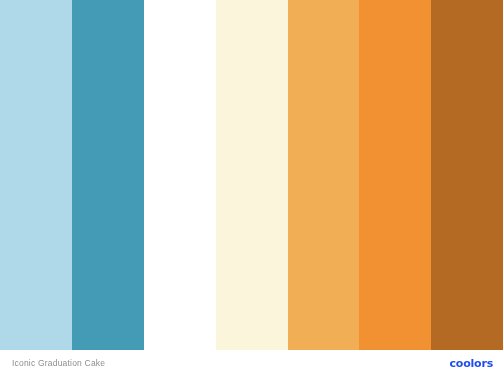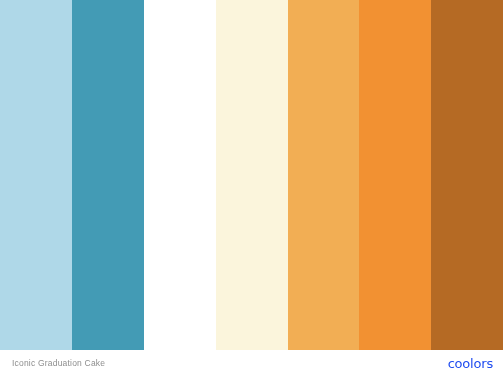--- a/index.html
+++ b/index.html
@@ -54,22 +54,22 @@
     white-space: nowrap;
     font-family: "Liberation Sans", sans-serif;
   }
   .brand-logo {
     display: flex;
     align-items: center;
     height: 27px;
   }
   .brand-wordmark {
     font-family: "DejaVu Sans", sans-serif;
-    font-size: 13px;
-    font-weight: 400;
+    font-size: 11px;
+    font-weight: 700;
     letter-spacing: -0.2px;
     color: #1f4cf0;
     line-height: 14px;
     white-space: nowrap;
   }
 </style>
 </head>
 <body>
 
 <div class="palette-page" style="background-color: rgb(255, 255, 255);">

